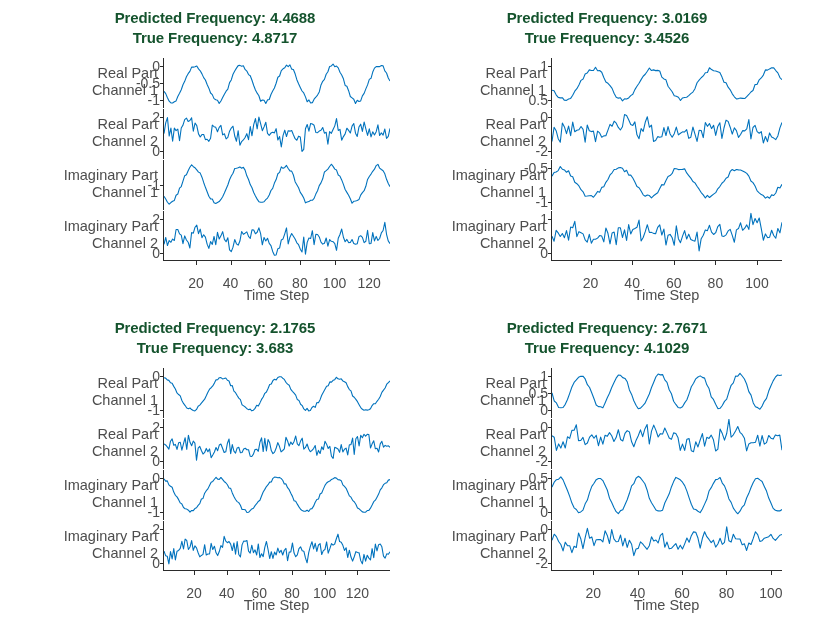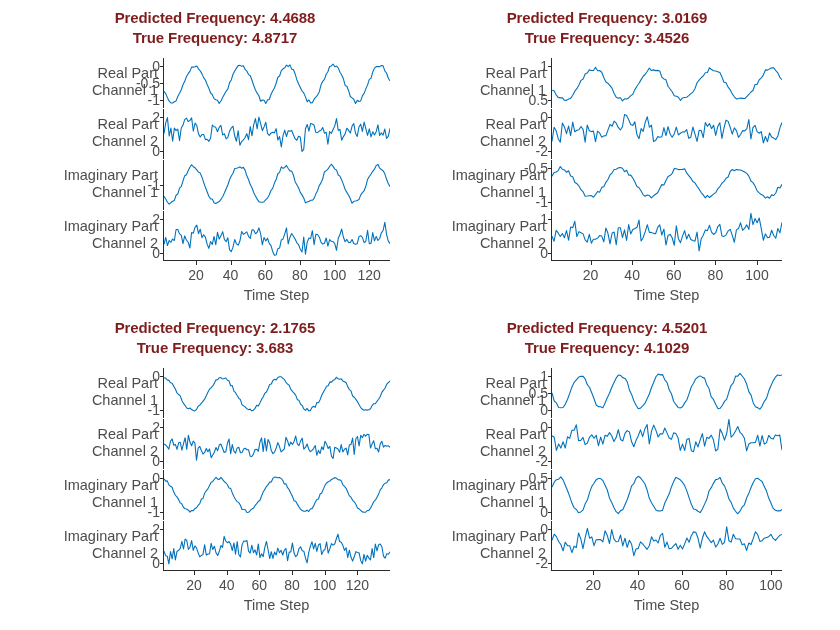--- a/index.html
+++ b/index.html
@@ -8,21 +8,21 @@
     font-family:"Liberation Sans", sans-serif;
     color:#4d4d4d;
     position:relative;
   }
   .figure{position:absolute;inset:0;}
   .panel{position:absolute;}
   .panel-title{
     position:absolute;left:0;right:0;top:0;
     text-align:center;
     font-weight:bold;
-    color:#7f1d1d;
+    color:#14532d;
     font-size:15px;
     line-height:20px;
     letter-spacing:-0.1px;
   }
   .ylabel{
     position:absolute;
     text-align:right;
     font-size:14.5px;
     line-height:17px;
     color:#4d4d4d;
@@ -43,21 +43,21 @@
   }
   .plotbox.with-bottom{border-bottom:1.1px solid #2b2b2b;}
   .plotbox svg{display:block;width:100%;height:100%;}
   .tickmark{position:absolute;left:-4px;width:4px;height:1px;background:#2b2b2b;}
   .xticklabels{
     position:absolute;
     font-size:14px;
     color:#4d4d4d;
     height:18px;
   }
-  .xtick{position:absolute;transform:translateX(-50%);top:0;white-space:nowrap;}
+  .xtick{position:absolute;transform:translateX(-50%);top:8px;white-space:nowrap;}
   .xaxis-title{
     position:absolute;
     text-align:center;
     font-size:14.5px;
     color:#4d4d4d;
   }
   .xtickmark{position:absolute;top:0;width:1px;height:4px;background:#2b2b2b;}
 </style>
 </head>
 <body>
@@ -299,21 +299,21 @@
         <span class="xtick" style="left: 63.6906px;">40</span>
         <span class="xtick" style="left: 96.3525px;">60</span>
         <span class="xtick" style="left: 129.014px;">80</span>
         <span class="xtick" style="left: 161.676px;">100</span>
         <span class="xtick" style="left: 194.338px;">120</span>
       </div>
       <div class="xaxis-title" style="left: 163px; width: 227px; top: 279px;">Time Step</div>
     </div>
     <div class="panel" style="left: 392px; top: 318px; width: 430px; height: 300px;">
       <div class="panel-title">
-        <div>Predicted Frequency: 4.5201</div>
+        <div>Predicted Frequency: 2.7671</div>
         <div>True Frequency: 4.1029</div>
       </div>
       <div class="ylabel" style="top: 57px; right: 276px; width: 190px;">
         <div>Real Part</div>
         <div>Channel 1</div>
       </div>
       <div class="yticks" style="top: 50px; height: 50px; right: 274px; width: 40px;">
         <span class="ytick" style="top: 8px;">1</span>
         <span class="ytick" style="top: 25px;">0.5</span>
         <span class="ytick" style="top: 42px;">0</span>

